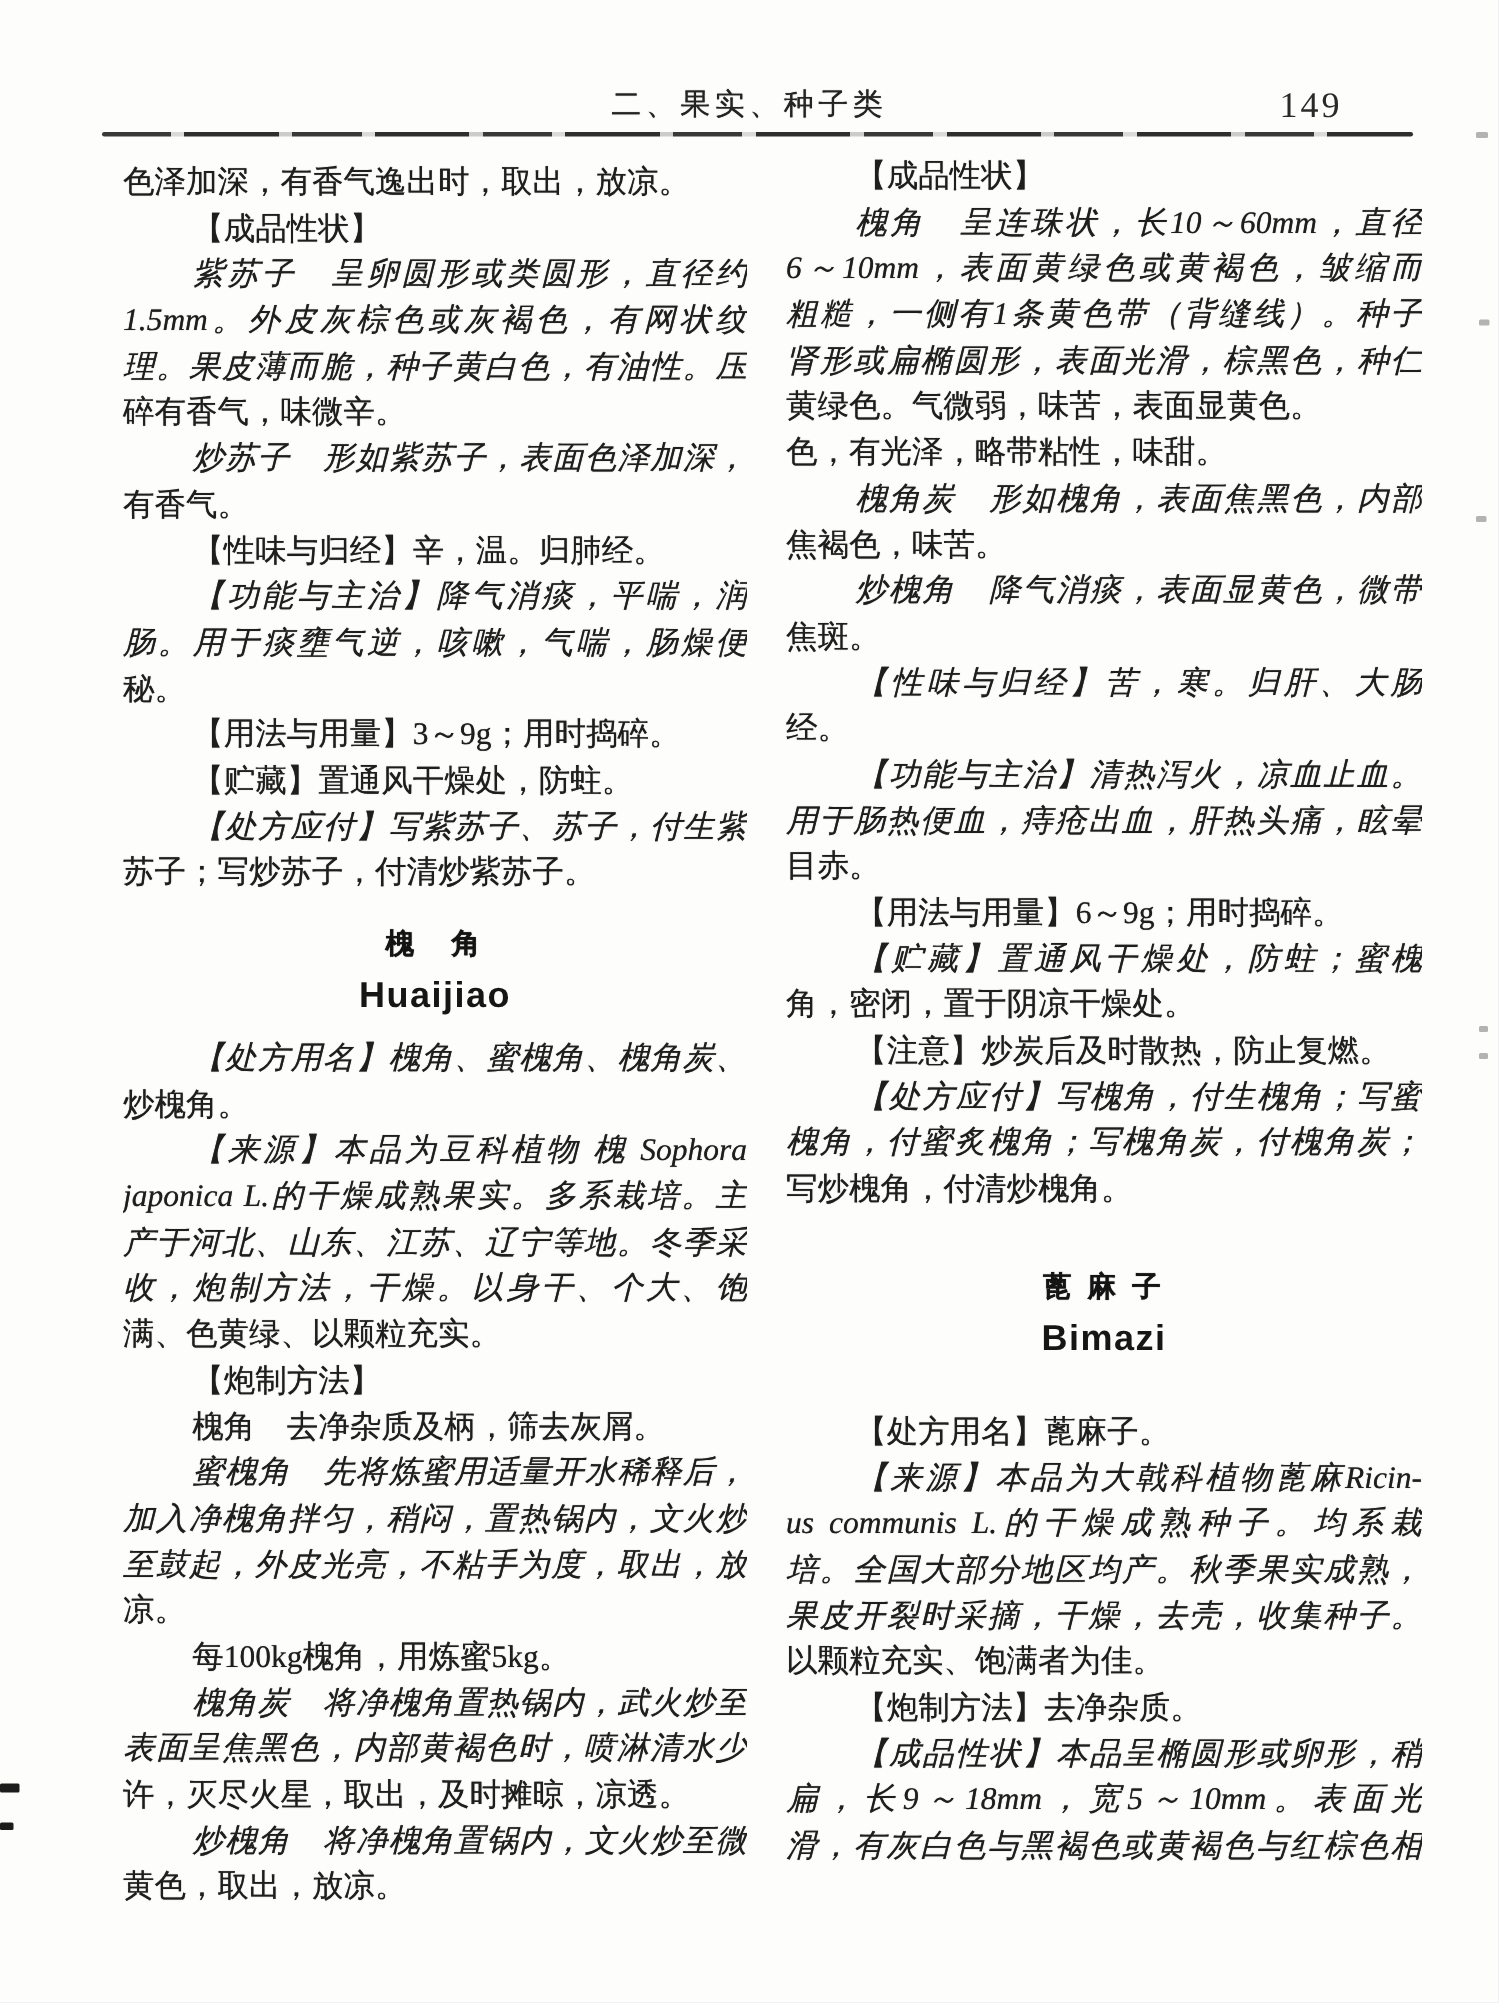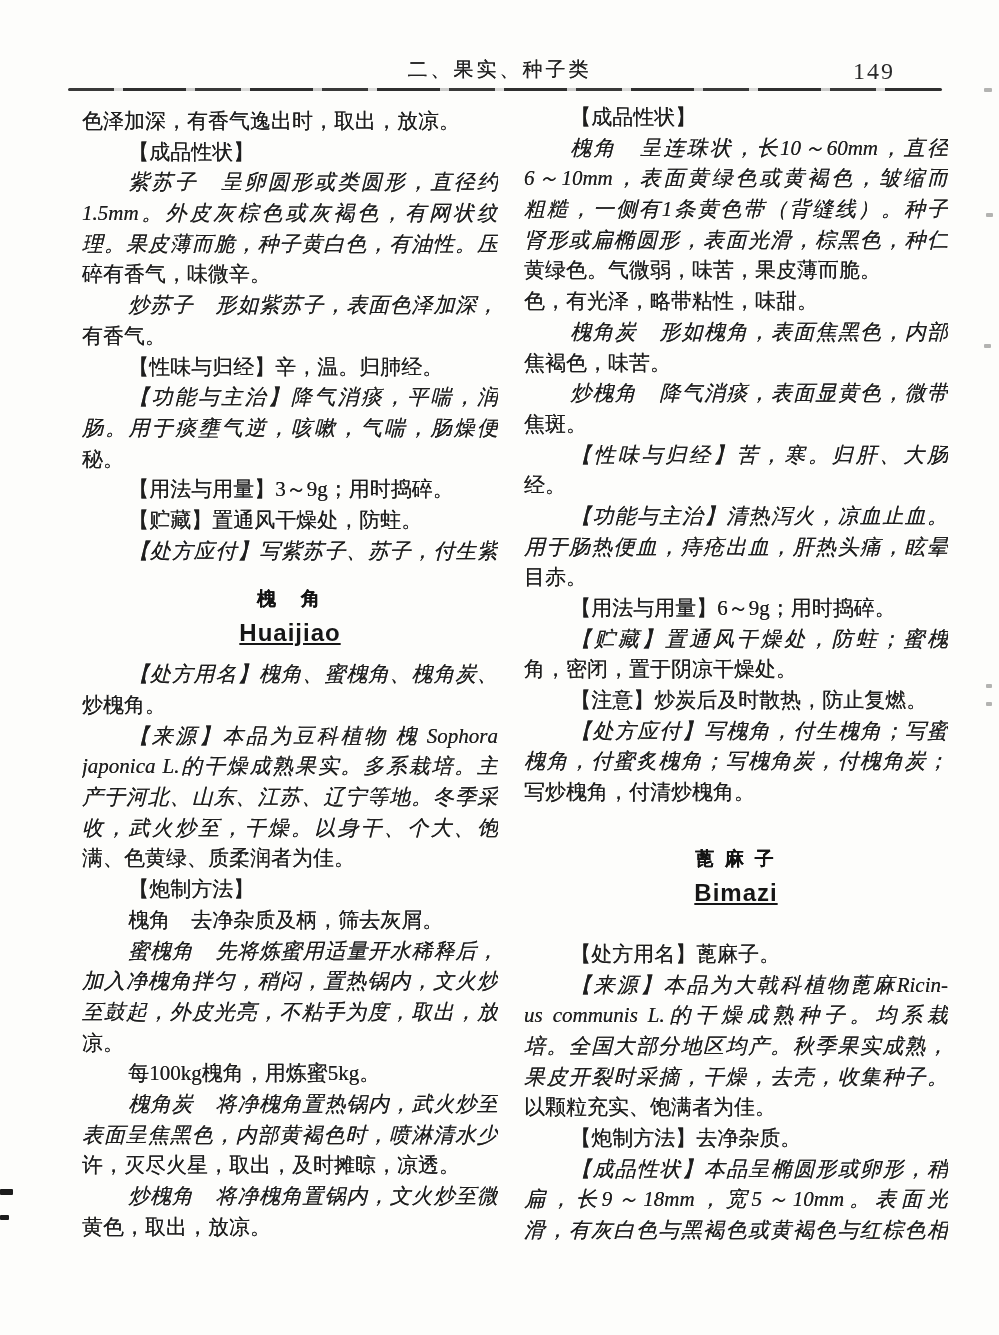--- a/index.html
+++ b/index.html
@@ -50,21 +50,21 @@
   }
   .ln.ind{text-indent:2.2em;}
   .hcn{
     font-size:19px;font-weight:bold;line-height:36px;height:36px;
     text-align:center;letter-spacing:3px;color:#141414;
     text-shadow:0 0 .6px #141414;
   }
   .hpy{
     font-family:"Liberation Sans","DejaVu Sans",sans-serif;
     font-size:24px;font-weight:bold;line-height:32px;height:32px;
-    text-align:center;letter-spacing:1px;color:#161616;text-decoration:underline;
+    text-align:center;letter-spacing:1px;color:#161616;
   }
   .speck{position:absolute;background:#1c1c1c;border-radius:1px;}
   .speck.faint{background:rgba(40,40,40,.35);}
 </style>
 </head>
 <body>
 
 <div id="page">
 
   <div class="running-head">二、果实、种子类</div>
@@ -82,51 +82,52 @@
       <div class="ln">碎有香气，味微辛。</div>
       <div class="ln ind jf">炒苏子　形如紫苏子，表面色泽加深，</div>
       <div class="ln">有香气。</div>
       <div class="ln ind">【性味与归经】辛，温。归肺经。</div>
       <div class="ln ind jf">【功能与主治】降气消痰，平喘，润</div>
       <div class="ln jf">肠。用于痰壅气逆，咳嗽，气喘，肠燥便</div>
       <div class="ln">秘。</div>
       <div class="ln ind">【用法与用量】3～9g；用时捣碎。</div>
       <div class="ln ind">【贮藏】置通风干燥处，防蛀。</div>
       <div class="ln ind jf">【处方应付】写紫苏子、苏子，付生紫</div>
+      <div class="ln">苏子；写炒苏子，付清炒紫苏子。</div>
       <div style="height: 15px;"></div>
       <div class="hcn">槐　角</div>
       <div class="hpy">Huaijiao</div>
       <div style="height: 10px;"></div>
       <div class="ln ind jf">【处方用名】槐角、蜜槐角、槐角炭、</div>
       <div class="ln">炒槐角。</div>
       <div class="ln ind jf">【来源】本品为豆科植物 槐 Sophora</div>
       <div class="ln jf">japonica L.的干燥成熟果实。多系栽培。主</div>
       <div class="ln jf">产于河北、山东、江苏、辽宁等地。冬季采</div>
-      <div class="ln jf">收，武火炒至，干燥。以身干、个大、饱</div>
-      <div class="ln">满、色黄绿、质柔润者为佳。</div>
+      <div class="ln jf">收，炮制方法，干燥。以身干、个大、饱</div>
+      <div class="ln">满、色黄绿、以颗粒充实。</div>
       <div class="ln ind">【炮制方法】</div>
       <div class="ln ind">槐角　去净杂质及柄，筛去灰屑。</div>
       <div class="ln ind jf">蜜槐角　先将炼蜜用适量开水稀释后，</div>
       <div class="ln jf">加入净槐角拌匀，稍闷，置热锅内，文火炒</div>
       <div class="ln jf">至鼓起，外皮光亮，不粘手为度，取出，放</div>
       <div class="ln">凉。</div>
       <div class="ln ind">每100kg槐角，用炼蜜5kg。</div>
       <div class="ln ind jf">槐角炭　将净槐角置热锅内，武火炒至</div>
       <div class="ln jf">表面呈焦黑色，内部黄褐色时，喷淋清水少</div>
       <div class="ln">许，灭尽火星，取出，及时摊晾，凉透。</div>
       <div class="ln ind jf">炒槐角　将净槐角置锅内，文火炒至微</div>
       <div class="ln">黄色，取出，放凉。</div>
     </div>
   <div class="col" id="col-right">
       <div class="ln ind">【成品性状】</div>
       <div class="ln ind jf">槐角　呈连珠状，长10～60mm，直径</div>
       <div class="ln jf">6～10mm，表面黄绿色或黄褐色，皱缩而</div>
       <div class="ln jf">粗糙，一侧有1条黄色带（背缝线）。种子</div>
       <div class="ln jf">肾形或扁椭圆形，表面光滑，棕黑色，种仁</div>
-      <div class="ln">黄绿色。气微弱，味苦，果皮薄而脆。</div>
+      <div class="ln">黄绿色。气微弱，味苦，表面显黄色。</div>
       <div class="ln">色，有光泽，略带粘性，味甜。</div>
       <div class="ln ind jf">槐角炭　形如槐角，表面焦黑色，内部</div>
       <div class="ln">焦褐色，味苦。</div>
       <div class="ln ind jf">炒槐角　降气消痰，表面显黄色，微带</div>
       <div class="ln">焦斑。</div>
       <div class="ln ind jf">【性味与归经】苦，寒。归肝、大肠</div>
       <div class="ln">经。</div>
       <div class="ln ind jf">【功能与主治】清热泻火，凉血止血。</div>
       <div class="ln jf">用于肠热便血，痔疮出血，肝热头痛，眩晕</div>
       <div class="ln">目赤。</div>

